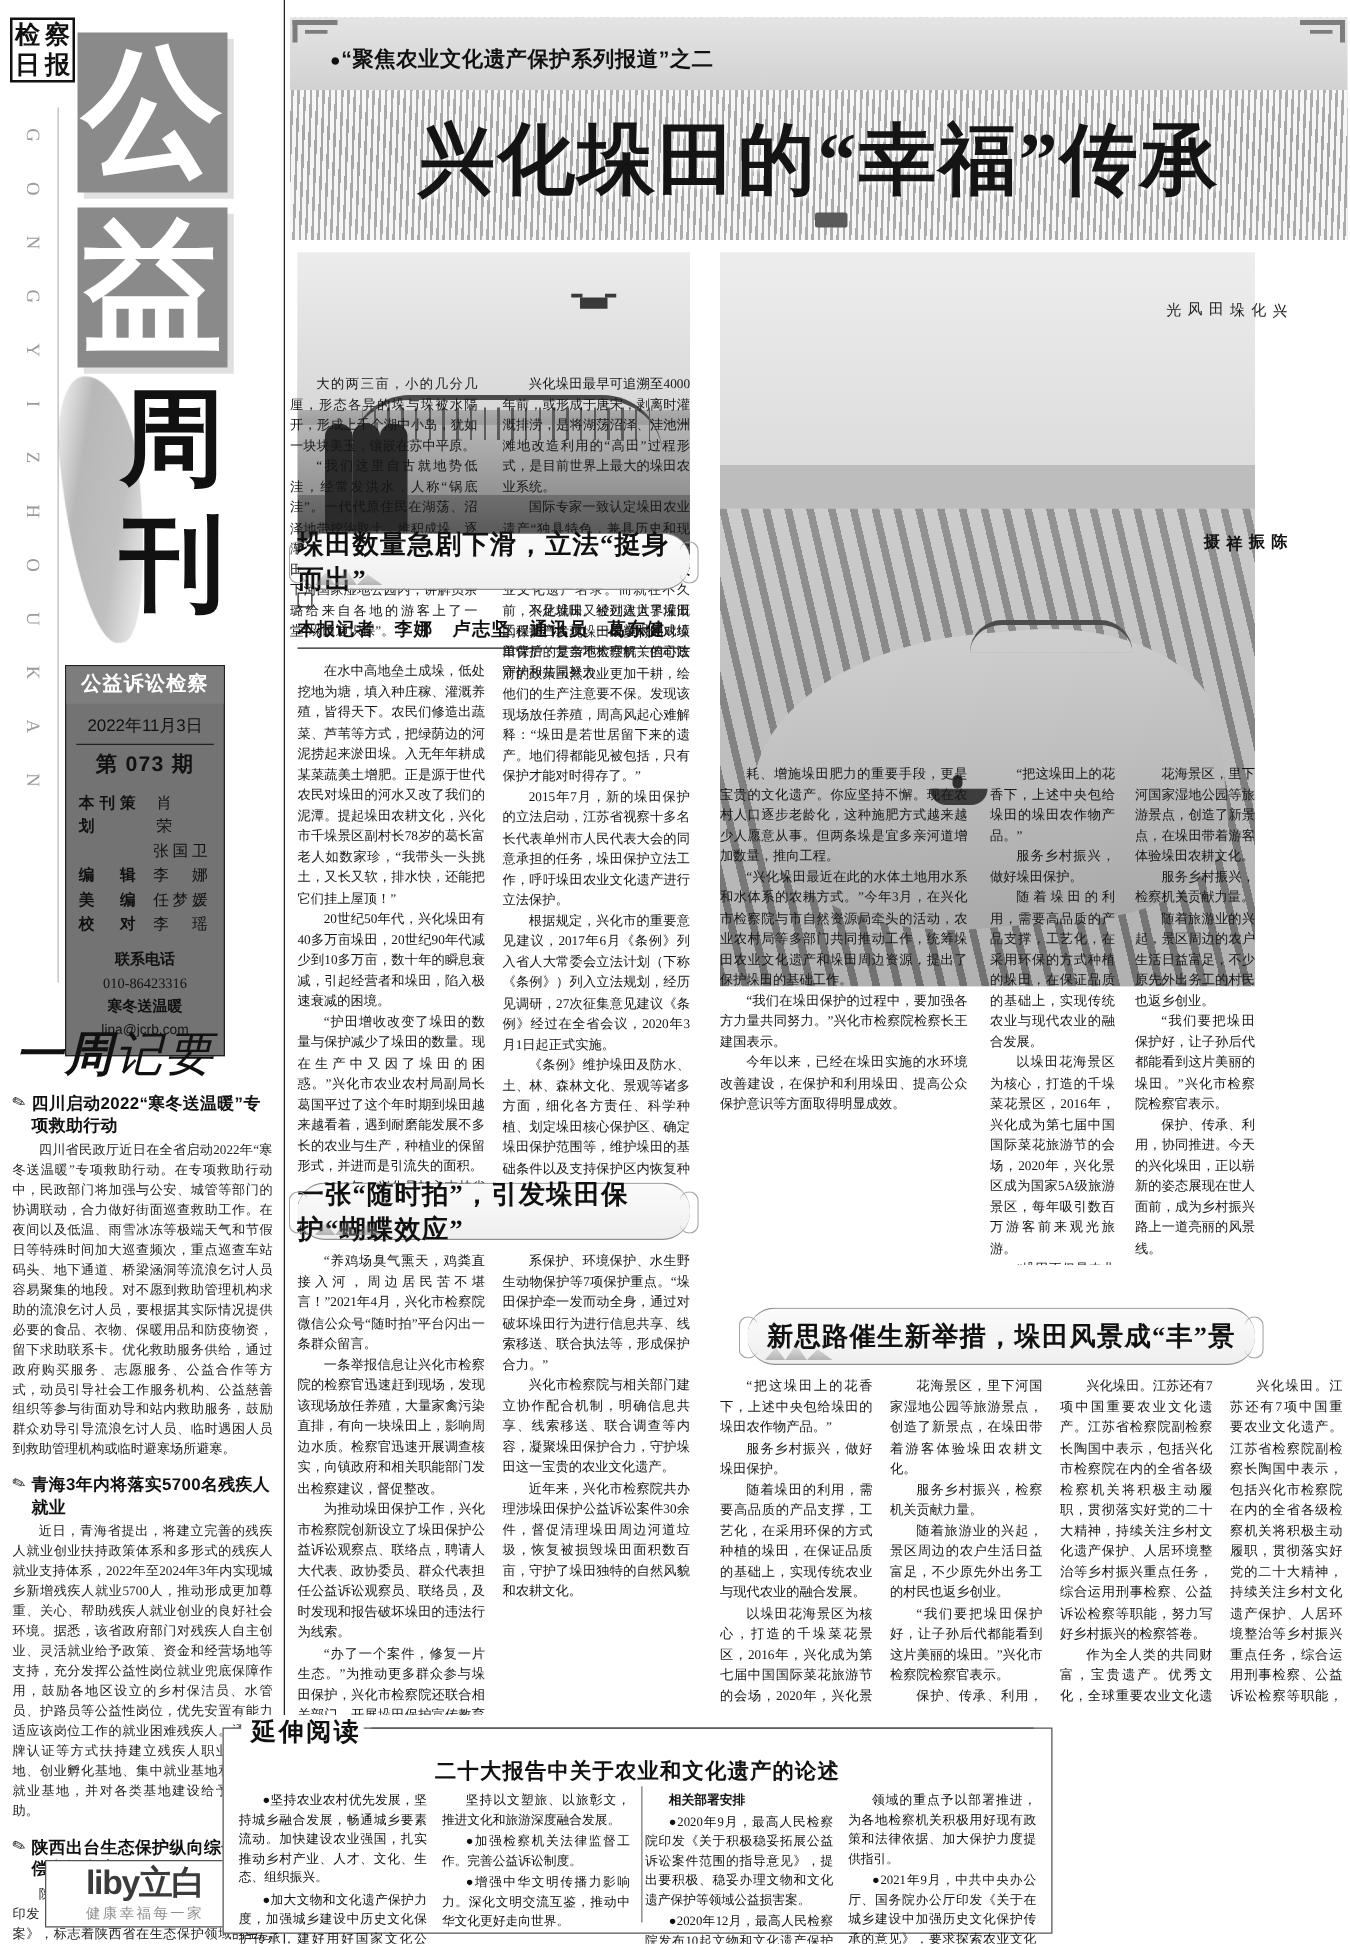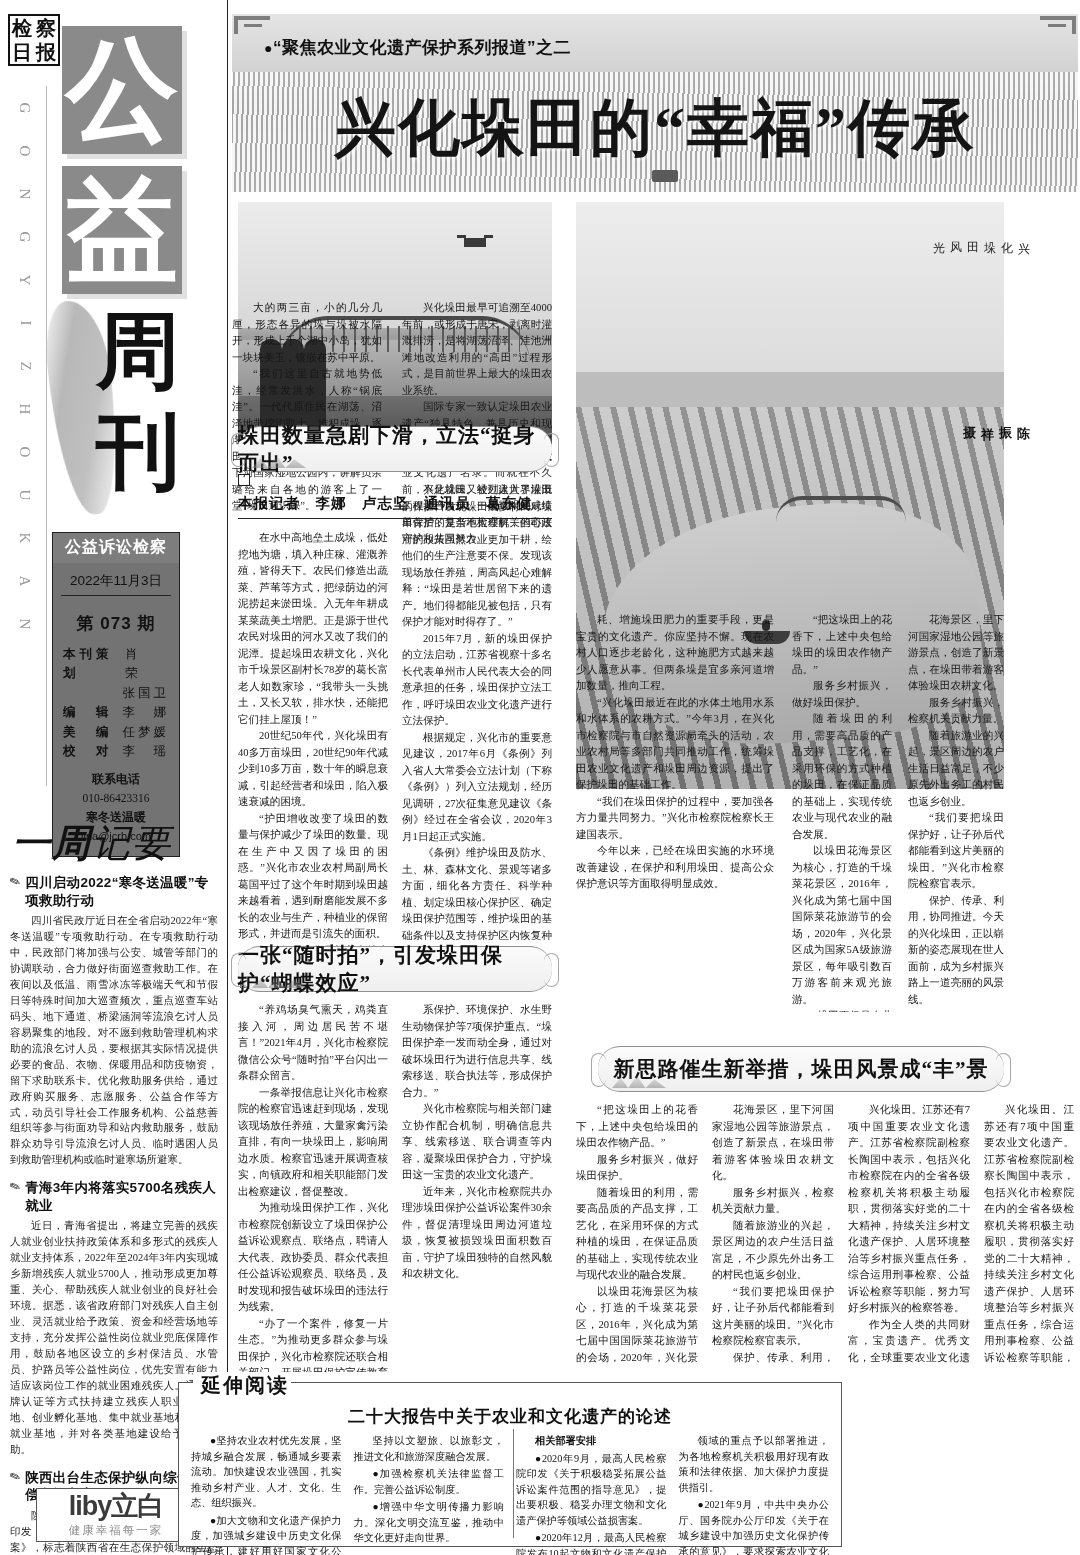--- a/index.html
+++ b/index.html
@@ -66,21 +66,21 @@
     background:#7d7d7d;color:#fff;text-align:center;
     font-size:16px;font-weight:bold;letter-spacing:1px;padding:4px 0 5px;
     font-family:"Liberation Sans","DejaVu Sans",sans-serif;
   }
   .info-date{
     text-align:center;font-size:13.5px;padding:9px 0 5px;
     font-family:"Liberation Sans","DejaVu Sans",sans-serif;color:#111;
   }
   .info-issue{
     text-align:center;font-size:17px;font-weight:bold;letter-spacing:1px;
-    border-top:1px solid #222;margin:0 8px;padding:16px 0 6px;
+    border-top:1px solid #222;margin:0 8px;padding:4px 0 6px;
     font-family:"Liberation Sans","DejaVu Sans",sans-serif;
   }
   .credits{margin:4px 10px 0;font-size:12.5px;line-height:1.55;}
   .credit-row{display:flex;justify-content:space-between;}
   .credit-k{letter-spacing:4px;font-weight:bold;}
   .credit-v{letter-spacing:3px;}
   .contact{
     text-align:center;font-size:11.5px;line-height:1.6;margin-top:9px;color:#111;
   }
   .contact b{font-size:12px;}

